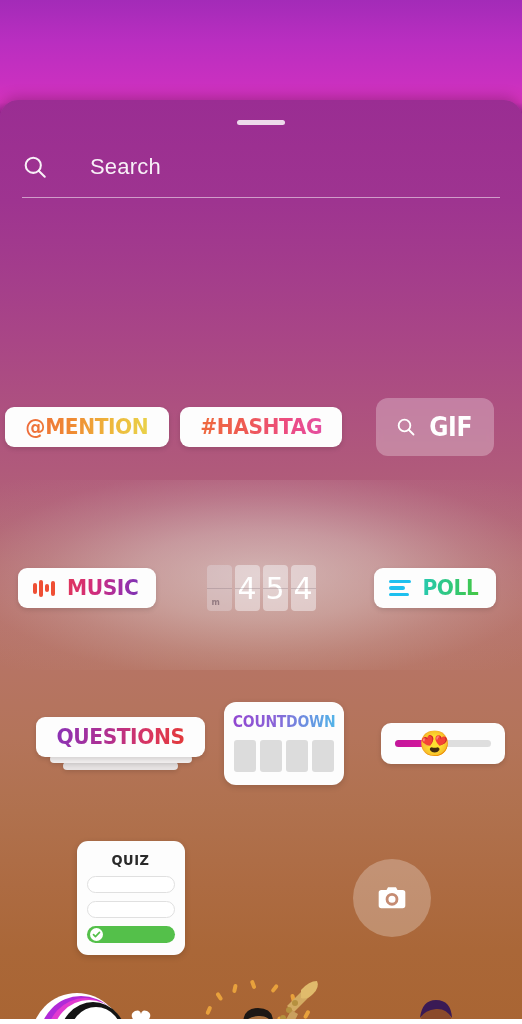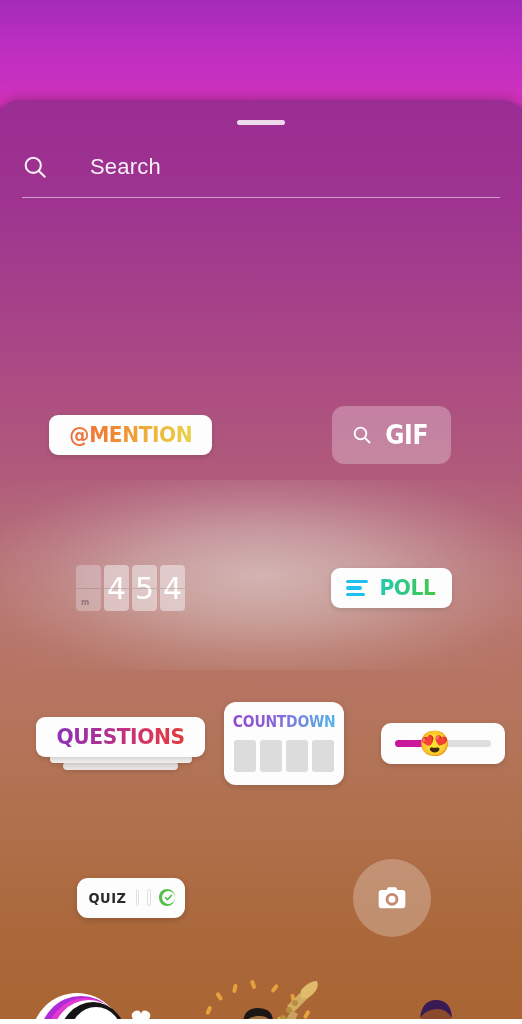--- a/index.html
+++ b/index.html
@@ -217,21 +217,21 @@
     transform:translate(-50%,-50%);
     font-size:25px; line-height:1;
   }
 
   
   .quiz-card {
     background:#fdfdfd; border-radius:11px;
     padding:11px 10px 12px;
     width:108px;
     box-shadow:0 2px 6px rgba(0,0,0,0.16);
-    display:flex; align-items:center; gap:8px;
+    display:flex; flex-direction:column; align-items:center; gap:8px;
   }
   .quiz-title {
     font-family:"DejaVu Sans", sans-serif;
     font-weight:700; font-size:14px; color:#2a2a2a;
     letter-spacing:0.6px; transform:scaleX(0.93);
   }
   .quiz-opt {
     width:100%; height:17px; border-radius:9px;
     border:1.6px solid #e0e0e0; background:#fff;
   }
@@ -283,42 +283,58 @@
     <svg class="search-icon" viewBox="0 0 24 24">
       <circle cx="10.4" cy="10.4" r="7" fill="none" stroke="rgba(255,255,255,0.93)" stroke-width="1.9"></circle>
       <line x1="15.6" y1="15.6" x2="21" y2="21" stroke="rgba(255,255,255,0.93)" stroke-width="1.9" stroke-linecap="round"></line>
     </svg>
     <span class="search-text">Search</span>
   </div>
   <div class="search-rule"></div>
 
   <div class="grid">
 
-    <div class="row" style="top:172px; height:90px;">
+    <div class="row" style="top:164px; height:90px;">
 
       <div class="cell">
         <span class="pill">
           <span class="pill-text g-mention">@MENTION</span>
         </span>
       </div>
 
+      <div class="cell">
+        <span class="pill">
+          <span class="pill-text g-hashtag">#HASHTAG</span>
+        </span>
+      </div>
 
       <div class="cell">
         <span class="gif-btn">
           <svg class="gif-search" viewBox="0 0 24 24">
             <circle cx="10.2" cy="10.2" r="7" fill="none" stroke="#ffffff" stroke-width="2.2"></circle>
             <line x1="15.3" y1="15.3" x2="21" y2="21" stroke="#ffffff" stroke-width="2.2" stroke-linecap="round"></line>
           </svg>
           <span class="gif-label">GIF</span>
         </span>
       </div>
     </div>
 
     <div class="row" style="top:325px; height:90px;">
 
+      <div class="cell">
+        <span class="pill">
+          <span class="eq">
+              <i></i>
+              <i></i>
+              <i></i>
+              <i></i>
+            </span>
+          <span class="pill-text g-music">MUSIC</span>
+        </span>
+      </div>
 
       <div class="cell">
         <span class="counter">
           <span class="digit dim">
             <span class="mini">m</span>
           </span>
           <span class="digit">4</span>
           <span class="digit">5</span>
           <span class="digit">4</span>
         </span>

